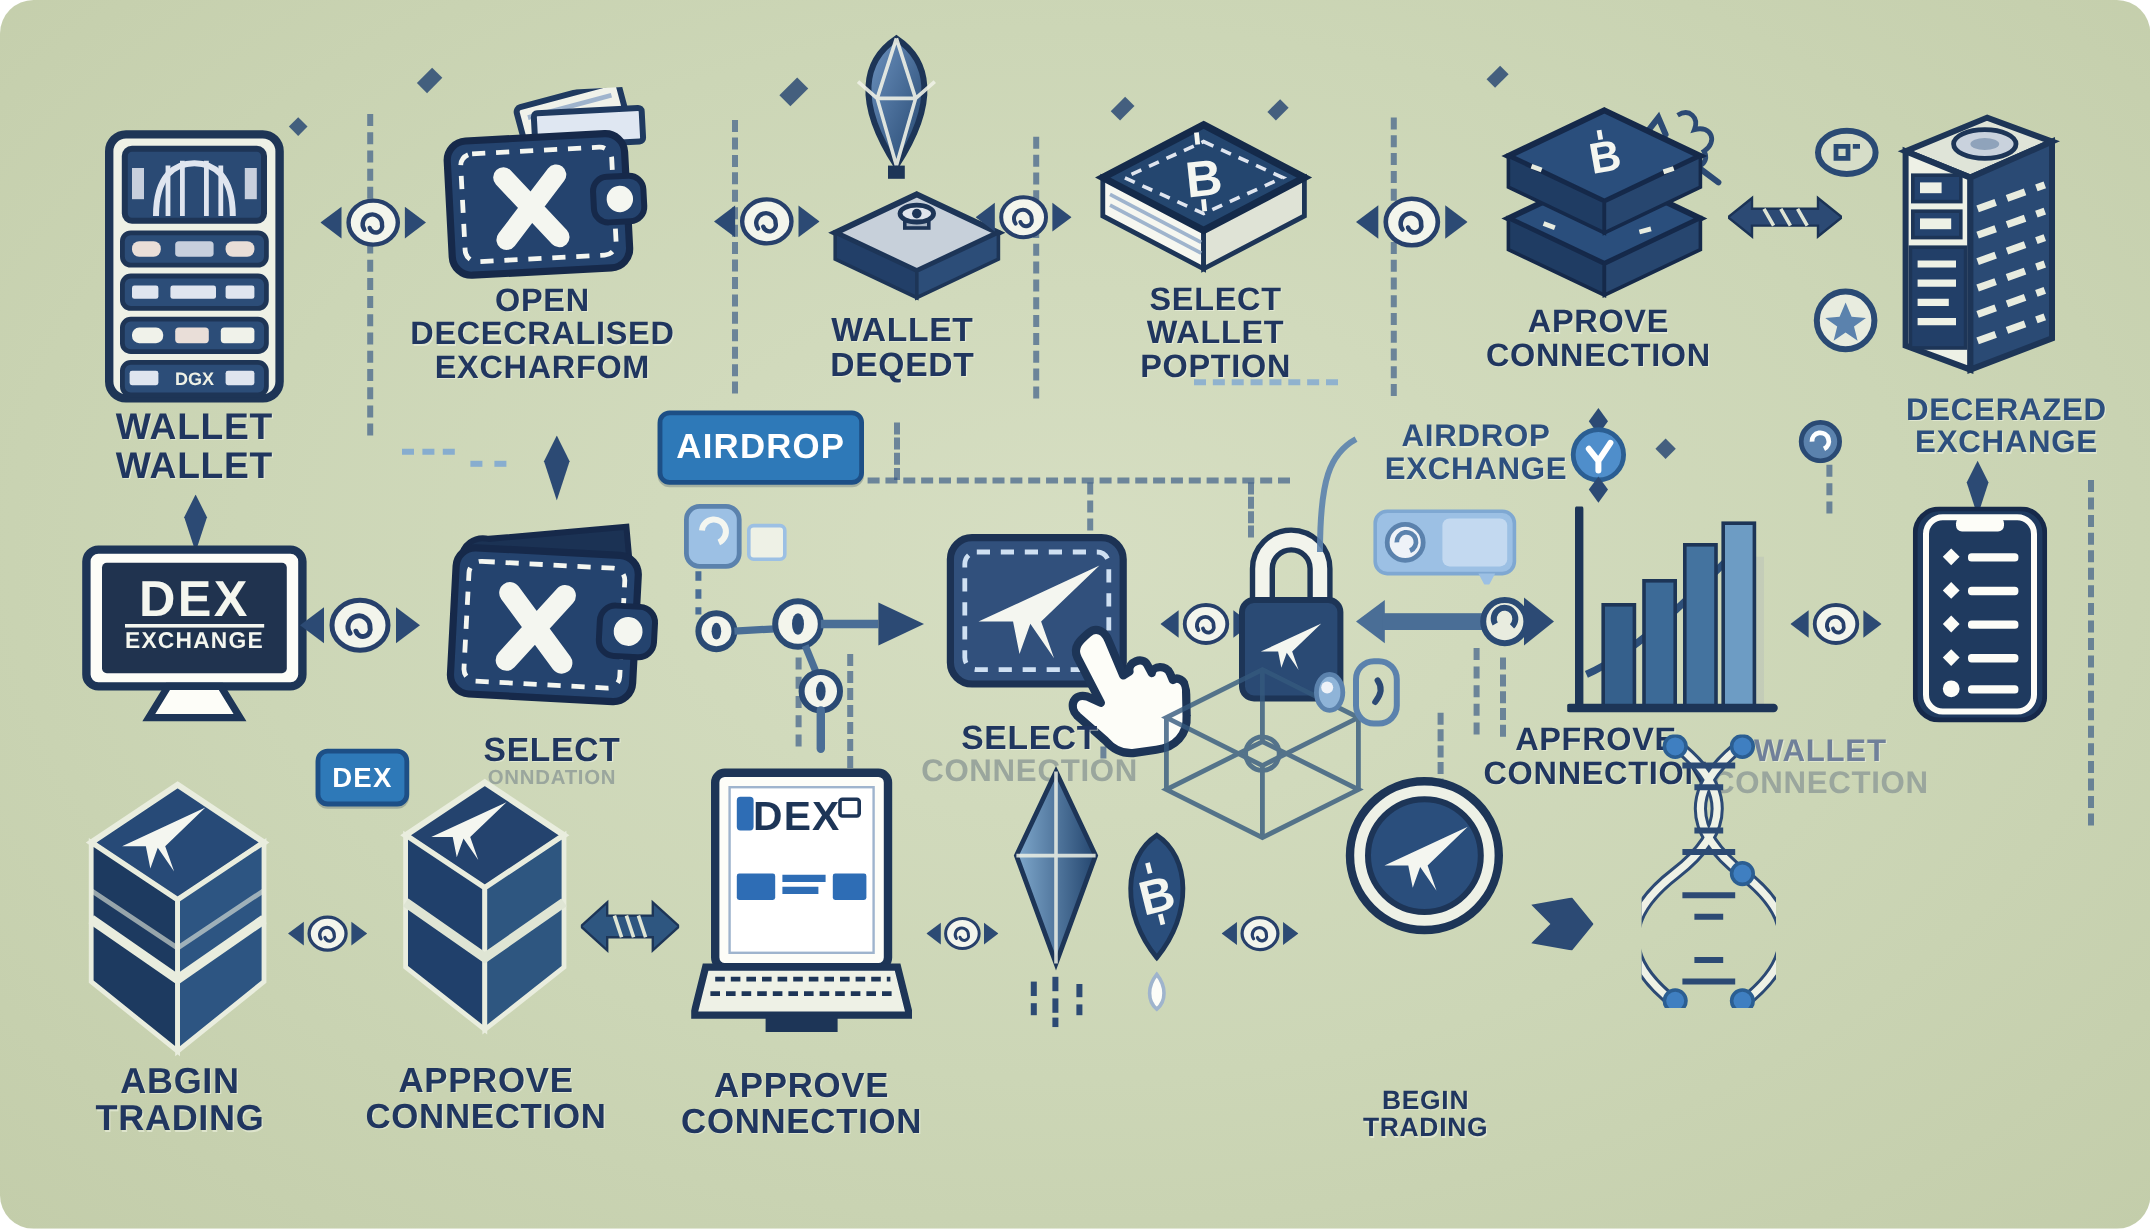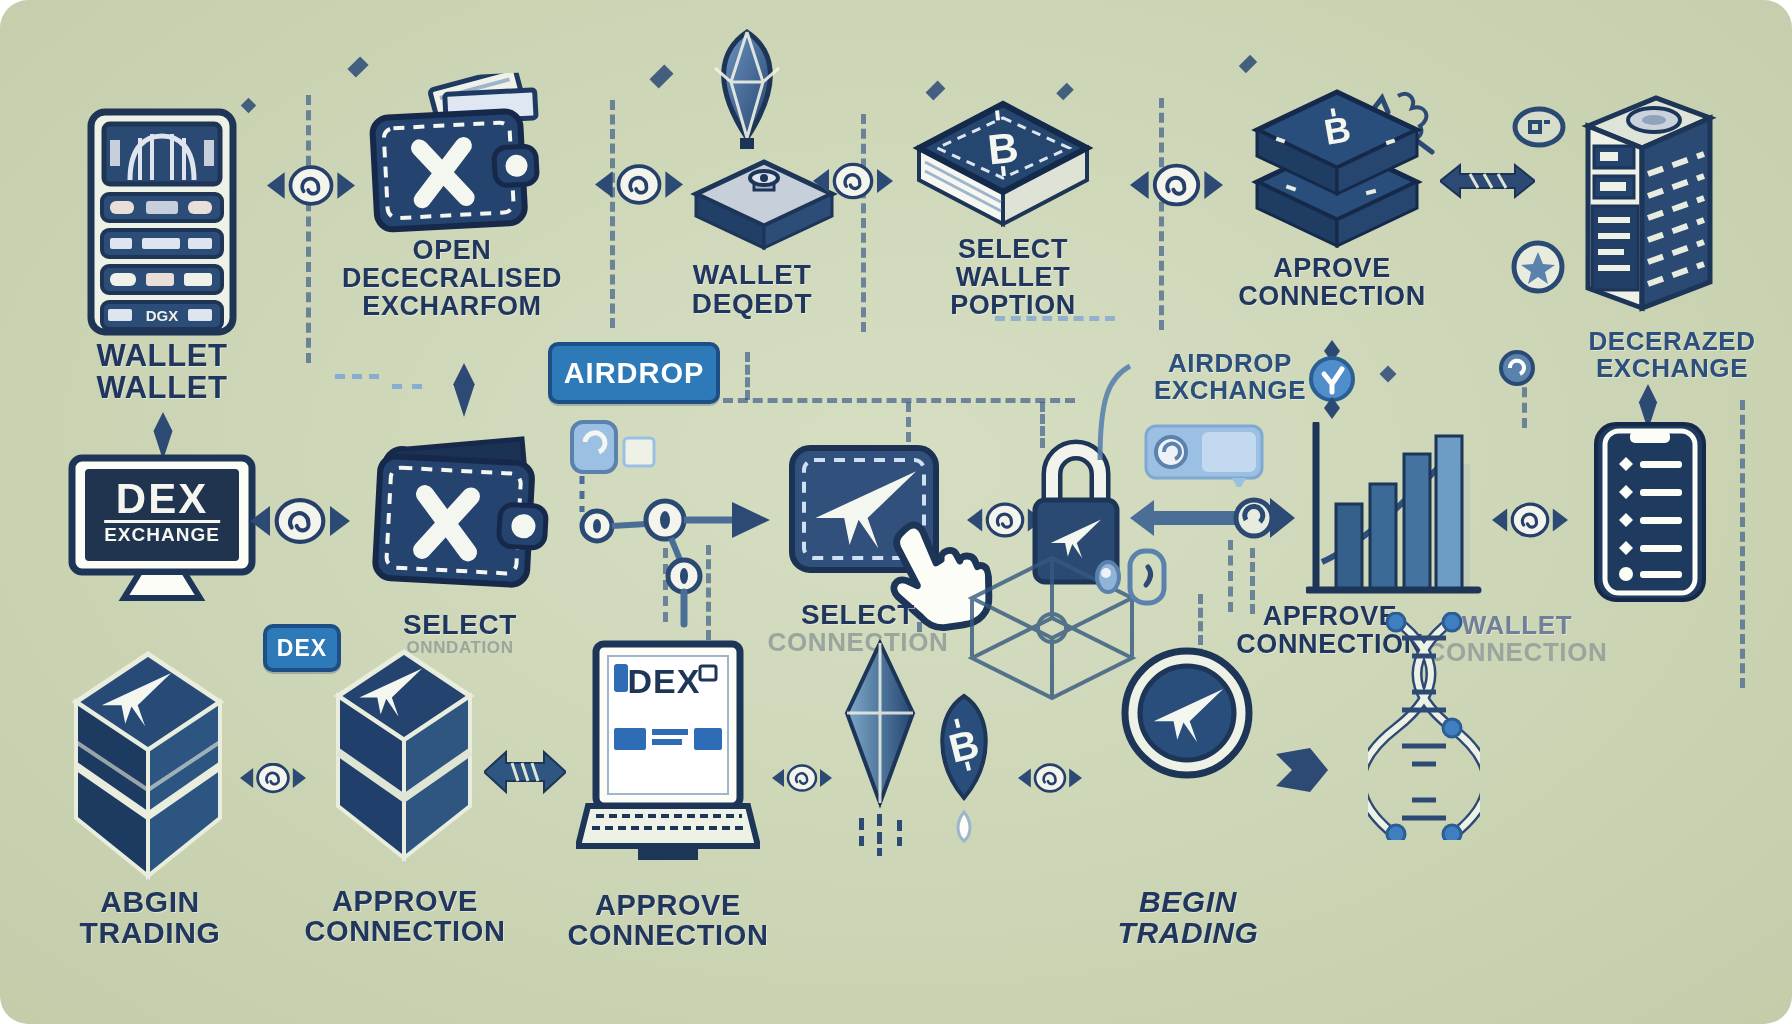--- a/index.html
+++ b/index.html
@@ -565,18 +565,18 @@
     <span class="ln">TRADING</span>
   </div>
   <div class="label" style="left:405px;top:886px;font-size:29px;">
     <span class="ln">APPROVE</span>
     <span class="ln">CONNECTION</span>
   </div>
   <div class="label" style="left:668px;top:890px;font-size:29px;">
     <span class="ln">APPROVE</span>
     <span class="ln">CONNECTION</span>
   </div>
-  <div class="label" style="left:1188px;top:886px;font-size:30px;font-style:italic;">
+  <div class="label" style="left:1188px;top:906px;font-size:22px;">
     <span class="ln">BEGIN</span>
     <span class="ln">TRADING</span>
   </div>
 
 </div>
 
 </body></html>

